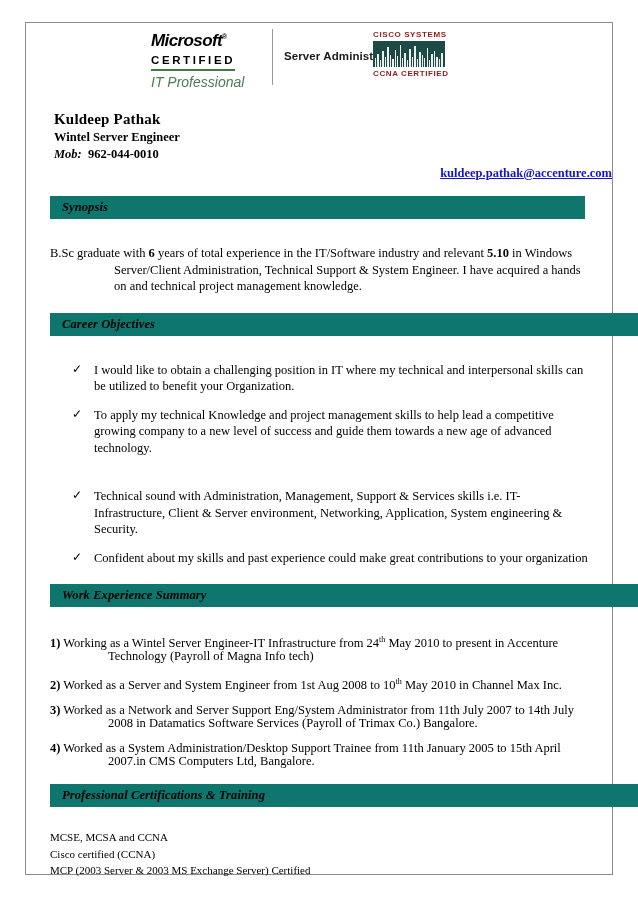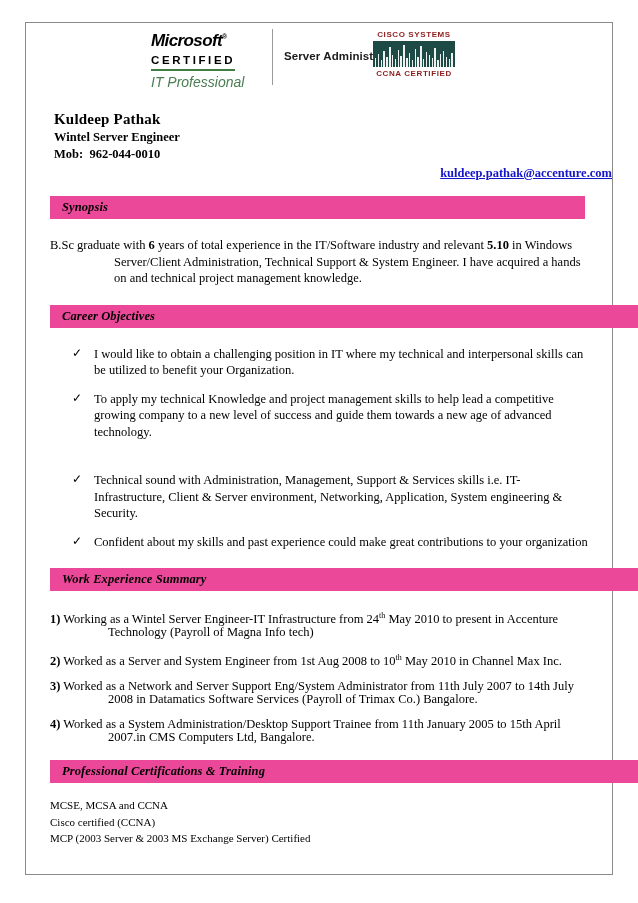--- a/index.html
+++ b/index.html
@@ -89,21 +89,21 @@
     font-size: 11.5px;
     font-weight: bold;
     color: #1a1a1a;
     letter-spacing: 0.1px;
   }
 
   .cisco-logo {
     position: absolute;
     left: 347px;
     top: 6px;
-    width: 82px;
+    width: 72px;
     text-align: center;
     font-family: "Liberation Sans", "DejaVu Sans", sans-serif;
   }
   .cisco-top, .cisco-bottom {
     font-size: 8px;
     font-weight: bold;
     color: #8f1d1d;
     letter-spacing: 0.6px;
     line-height: 11px;
     white-space: nowrap;
@@ -141,38 +141,38 @@
     font-size: 15px;
     font-weight: bold;
     letter-spacing: 0.2px;
     line-height: 20px;
   }
   .c-line {
     font-size: 12.5px;
     font-weight: bold;
     line-height: 17px;
   }
-  .c-line .lbl { font-weight: bold; }
+  .c-line .lbl { font-weight: bold; font-style: italic; }
   .email-link {
     color: #1414c8;
     font-weight: bold;
     text-decoration: underline;
     font-size: 12.5px;
   }
   .email-indent {
     padding-left: 44px;
     line-height: 17px;
     text-align: right;
   }
 
   
   .sec-bar {
-    background: #ec4899;
+    background: #0f766e;
     height: 23px;
-    margin: 0 0 4px 24px;
+    margin: 0 0 12px 24px;
     display: flex;
     align-items: center;
     padding-left: 12px;
     box-sizing: border-box;
     font-size: 12.5px;
     font-weight: bold;
     font-style: italic;
     letter-spacing: 0.1px;
   }
   .bar-w1 { width: 535px; }

